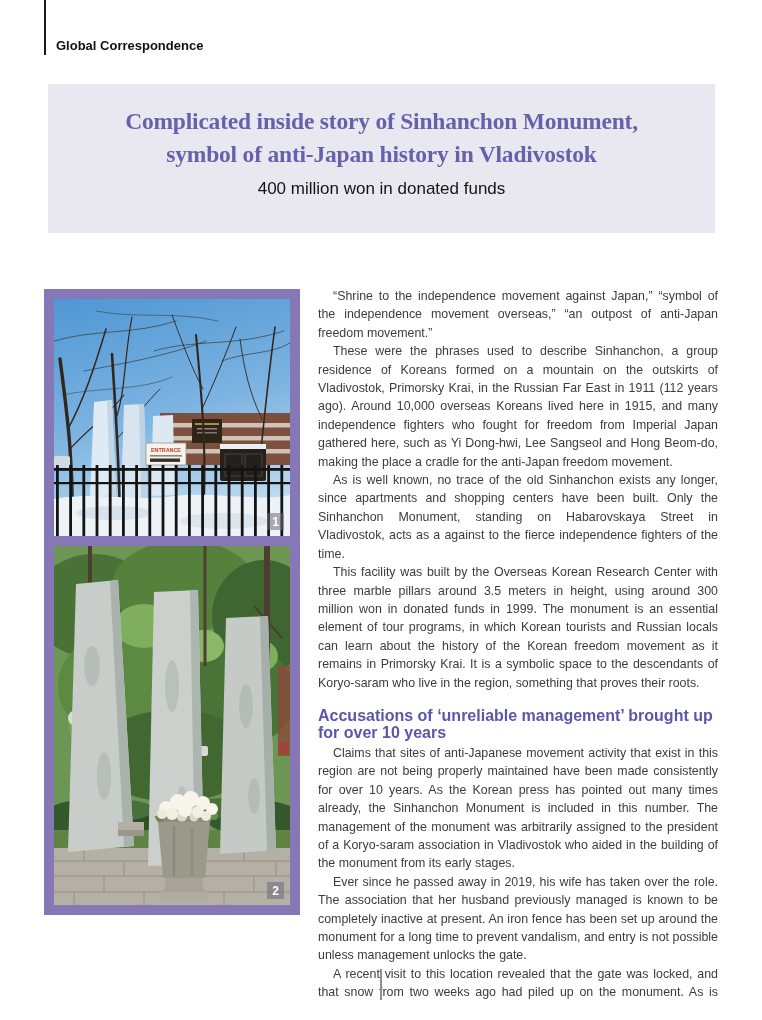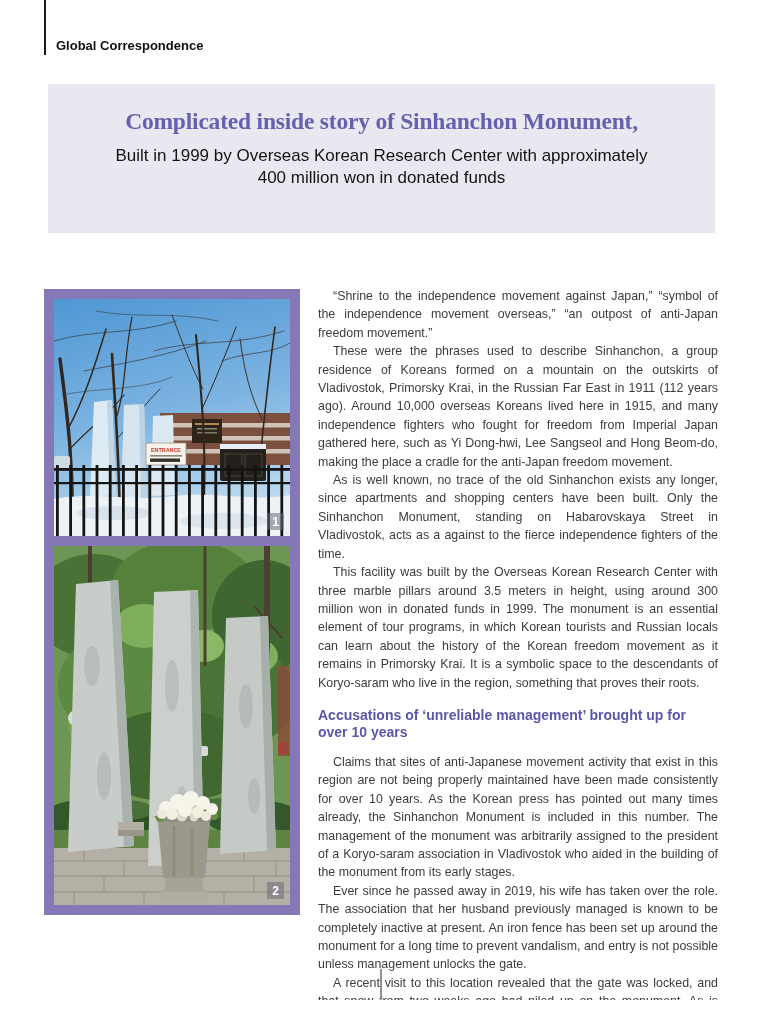--- a/index.html
+++ b/index.html
@@ -25,43 +25,43 @@
   .photo svg{display:block;width:100%;height:100%;}
   .photo-1{height:237px;margin-bottom:10px;}
   .photo-2{height:359px;}
   .badge{position:absolute;right:6px;bottom:6px;min-width:17px;height:17px;
          background:rgba(108,108,124,0.55);color:#fff;font-weight:bold;font-size:12px;
          display:flex;align-items:center;justify-content:center;padding:0 3px;}
 
   .article{position:absolute;left:318px;top:287px;width:400px;
            font-size:12.4px;line-height:18.4px;color:var(--bodyText);text-align:justify;}
   .article p{text-indent:15px;}
-  .subheading{margin:15px 0 12px;font-size:14px;font-weight:bold;color:var(--accent);
+  .subheading{margin:15px 0 3px;font-size:16px;font-weight:bold;color:var(--accent);
               text-align:left;line-height:17px;}
 
   .footer-band{position:absolute;left:47px;top:958px;width:715px;height:29px;background:var(--panel);}
   .page-num{position:absolute;right:395px;top:13px;font-size:12.5px;font-weight:bold;color:#111;}
   .issue{position:absolute;left:344px;top:14px;font-size:11px;font-weight:bold;
          color:var(--footerMuted);letter-spacing:0.5px;}
   .divider-line{position:absolute;left:380px;top:969px;width:2px;height:51px;background:#8f8f94;}
 </style>
 </head>
 <body>
 
 <div class="page">
 
   <div class="kicker-bar"></div>
   <div class="kicker">Global Correspondence</div>
 
   <section class="title-box">
     <div class="title">
       <div>Complicated inside story of Sinhanchon Monument,</div>
+      <div>symbol of anti-Japan history in Vladivostok</div>
     </div>
     <div class="subtitle">
-      <div>Built in 1999 by Overseas Korean Research Center with approximately</div>
       <div>400 million won in donated funds</div>
     </div>
   </section>
 
   <aside class="photo-frame">
 
     <div class="photo photo-1">
       <svg viewBox="0 0 236 237" preserveAspectRatio="none">
         <defs>
           <linearGradient id="sky1" x1="0" y1="0" x2="0.25" y2="1">

